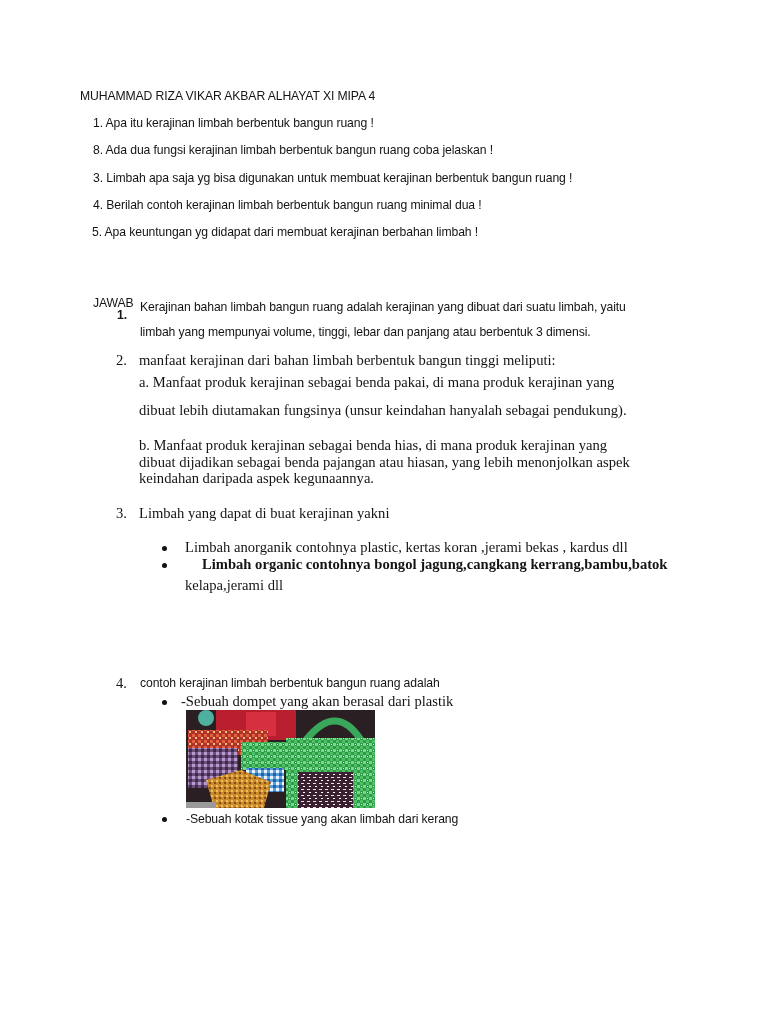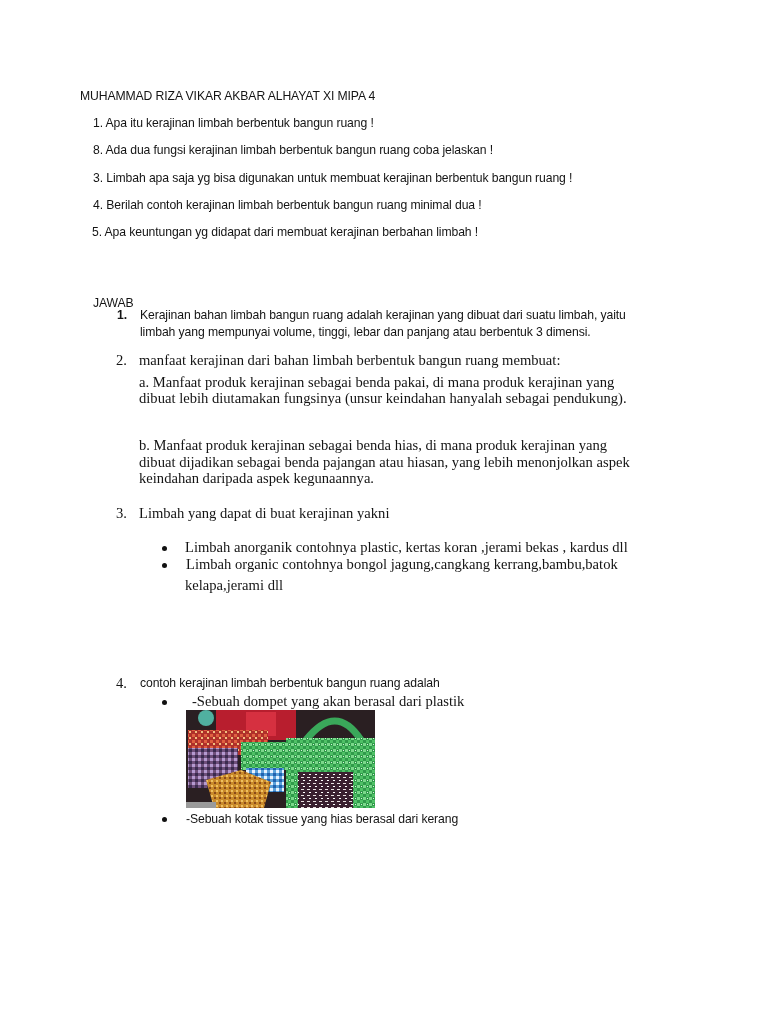--- a/index.html
+++ b/index.html
@@ -71,54 +71,54 @@
 <div class="abs sans q" style="left:93px; top:116px;">1. Apa itu kerajinan limbah berbentuk bangun ruang !</div>
 <div class="abs sans q" style="left:93px; top:143px;">8. Ada dua fungsi kerajinan limbah berbentuk bangun ruang coba jelaskan !</div>
 <div class="abs sans q" style="left:93px; top:171px;">3. Limbah apa saja yg bisa digunakan untuk membuat kerajinan berbentuk bangun ruang !</div>
 <div class="abs sans q" style="left:93px; top:198px;">4. Berilah contoh kerajinan limbah berbentuk bangun ruang minimal dua !</div>
 <div class="abs sans q" style="left:92px; top:225px;">5. Apa keuntungan yg didapat dari membuat kerajinan berbahan limbah !</div>
 
 <div class="abs sans q" style="left:93px; top:280px;margin-top:16px;">JAWAB</div>
 
 <div>
   <div class="abs sans a1" style="left:117px; top:307px; font-weight:bold;">1.</div>
-  <div class="abs sans a1" style="left:140px; top:307px;">Kerajinan bahan limbah bangun ruang adalah kerajinan yang dibuat dari suatu limbah, yaitu</div>
+  <div class="abs sans a1" style="left:140px; top:299px;">Kerajinan bahan limbah bangun ruang adalah kerajinan yang dibuat dari suatu limbah, yaitu</div>
   <div class="abs sans a1" style="left:140px; top:324px;">limbah yang mempunyai volume, tinggi, lebar dan panjang atau berbentuk 3 dimensi.</div>
 </div>
 
 <div>
   <div class="abs serif tnr" style="left:116px; top:352px;">2.</div>
-  <div class="abs serif tnr" style="left:139px; top:352px;">manfaat kerajinan dari bahan limbah berbentuk bangun ruang membuat:</div>
+  <div class="abs serif tnr" style="left:139px; top:352px;">manfaat kerajinan dari bahan limbah berbentuk bangun tinggi meliputi:</div>
 
   <div class="abs serif tnr" style="left:139px; top:374px;">a. Manfaat produk kerajinan sebagai benda pakai, di mana produk kerajinan yang</div>
-  <div class="abs serif tnr" style="left:139px; top:390px;">dibuat lebih diutamakan fungsinya (unsur keindahan hanyalah sebagai pendukung).</div>
+  <div class="abs serif tnr" style="left:139px; top:402px;">dibuat lebih diutamakan fungsinya (unsur keindahan hanyalah sebagai pendukung).</div>
 
   <div class="abs serif tnr" style="left:139px; top:437px;">b. Manfaat produk kerajinan sebagai benda hias, di mana produk kerajinan yang</div>
   <div class="abs serif tnr" style="left:139px; top:454px;">dibuat dijadikan sebagai benda pajangan atau hiasan, yang lebih menonjolkan aspek</div>
   <div class="abs serif tnr" style="left:139px; top:470px;">keindahan daripada aspek kegunaannya.</div>
 </div>
 
 <div>
   <div class="abs serif tnr" style="left:116px; top:505px;">3.</div>
   <div class="abs serif tnr" style="left:139px; top:505px;text-align:center;">Limbah yang dapat di buat kerajinan yakni</div>
 
   <span class="bullet-dot" style="left:162px; top:546px;"></span>
   <div class="abs serif tnr" style="left:185px; top:539px;">Limbah anorganik contohnya plastic, kertas koran ,jerami bekas , kardus dll</div>
 
   <span class="bullet-dot" style="left:162px; top:563px;"></span>
-  <div class="abs serif tnr" style="left:186px; top:556px;">Limbah organic contohnya bongol jagung,cangkang kerrang,bambu,batok</div>
+  <div class="abs serif tnr" style="left:202px; top:556px;font-weight:bold;">Limbah organic contohnya bongol jagung,cangkang kerrang,bambu,batok</div>
   <div class="abs serif tnr" style="left:185px; top:577px;">kelapa,jerami dll</div>
 </div>
 
 <div>
   <div class="abs serif tnr" style="left:116px; top:675px;">4.</div>
   <div class="abs sans a1" style="left:140px; top:675px;">contoh kerajinan limbah berbentuk bangun ruang adalah</div>
 
   <span class="bullet-dot" style="left:162px; top:700px;"></span>
-  <div class="abs serif tnr" style="left:192px; top:693px;">-Sebuah dompet yang akan berasal dari plastik</div>
+  <div class="abs serif tnr" style="left:181px; top:693px;">-Sebuah dompet yang akan berasal dari plastik</div>
 
   <div class="photo">
     <svg width="189" height="98" viewBox="0 0 189 98" xmlns="http://www.w3.org/2000/svg">
       <defs>
         <pattern id="weaveG" width="6" height="6" patternUnits="userSpaceOnUse">
           <rect width="6" height="6" fill="#2f9a4a"></rect>
           <rect x="0" y="0" width="3" height="3" fill="#4fc066"></rect>
           <rect x="3" y="3" width="3" height="3" fill="#7ad88a"></rect>
           <rect x="1" y="4" width="1" height="1" fill="#d8f0dc"></rect>
         </pattern>
@@ -167,14 +167,14 @@
 
       <rect x="112" y="62" width="55" height="36" fill="url(#weaveB)"></rect>
 
       <polygon points="20,70 55,60 85,72 78,98 28,98" fill="url(#weaveO)"></polygon>
 
       <rect x="0" y="92" width="30" height="6" fill="#9a9a9a"></rect>
     </svg>
   </div>
 
   <span class="bullet-dot" style="left:162px; top:817px;"></span>
-  <div class="abs sans a1" style="left:186px; top:811px;">-Sebuah kotak tissue yang hias berasal dari kerang</div>
+  <div class="abs sans a1" style="left:186px; top:811px;">-Sebuah kotak tissue yang akan limbah dari kerang</div>
 </div>
 
 </body></html>

